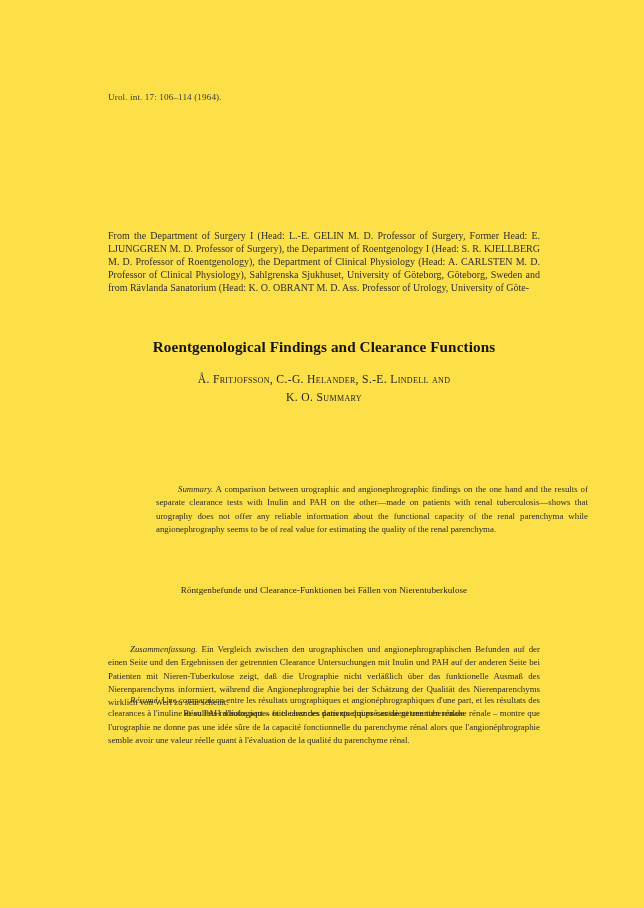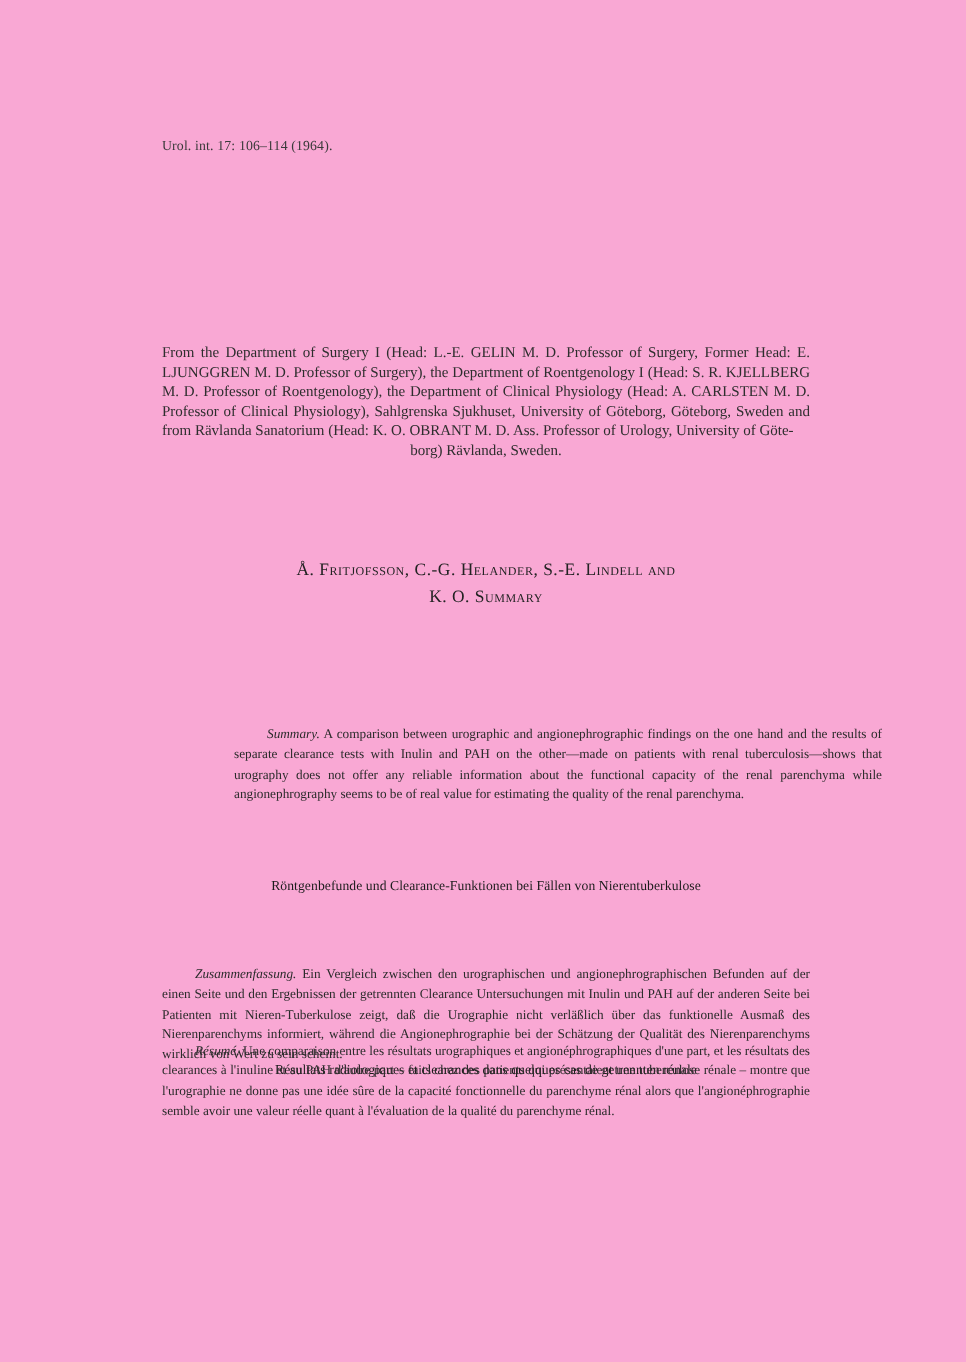--- a/index.html
+++ b/index.html
@@ -13,21 +13,21 @@
     font-family: "Liberation Serif", "DejaVu Serif", serif;
     color: #262626;
     position: relative;
     overflow: hidden;
   }
   .page {
     position: absolute;
     left: 0; top: 0;
     width: 644px;
     height: 908px;
-    background: #f9a8d4;
+    background: #fde047;
   }
   .content {
     position: absolute;
     left: 108px;
     top: 0;
     width: 432px;
   }
 
   
   .journal-ref {
@@ -125,25 +125,24 @@
 
 <div class="page">
   <div class="content">
 
     <div class="journal-ref">
       <span>Urol. int. 17: 106–114 (1964).</span>
     </div>
 
     <div class="affiliation">
       <span>From the Department of Surgery I (Head: L.-E. GELIN M. D. Professor of Surgery, Former Head: E. LJUNGGREN M. D. Professor of Surgery), the Department of Roentgenology I (Head: S. R. KJELLBERG M. D. Professor of Roentgenology), the Department of Clinical Physiology (Head: A. CARLSTEN M. D. Professor of Clinical Physiology), Sahlgrenska Sjukhuset, University of Göteborg, Göteborg, Sweden and from Rävlanda Sanatorium (Head: K. O. OBRANT M. D. Ass. Professor of Urology, University of Göte-</span>
-      <span class="last-line">borg) Rävlanda, Sweden.</span>
     </div>
 
     <h1 class="article-title">
-      <br>
+      <span>Roentgenological Findings and Clearance Functions</span><br>
     </h1>
 
     <div class="authors">
       <span>Å. Fritjofsson, C.-G. Helander, S.-E. Lindell and</span><br>
       <span>K. O. Summary</span>
     </div>
 
     <div class="abstract" id="abstract-en">
       <p><span class="lead">Summary.</span><span> A comparison between urographic and angionephrographic findings on the one hand and the results of separate clearance tests with Inulin and PAH on the other—made on patients with renal tuberculosis—shows that urography does not offer any reliable information about the functional capacity of the renal parenchyma while angionephrography seems to be of real value for estimating the quality of the renal parenchyma.</span></p>
     </div>

